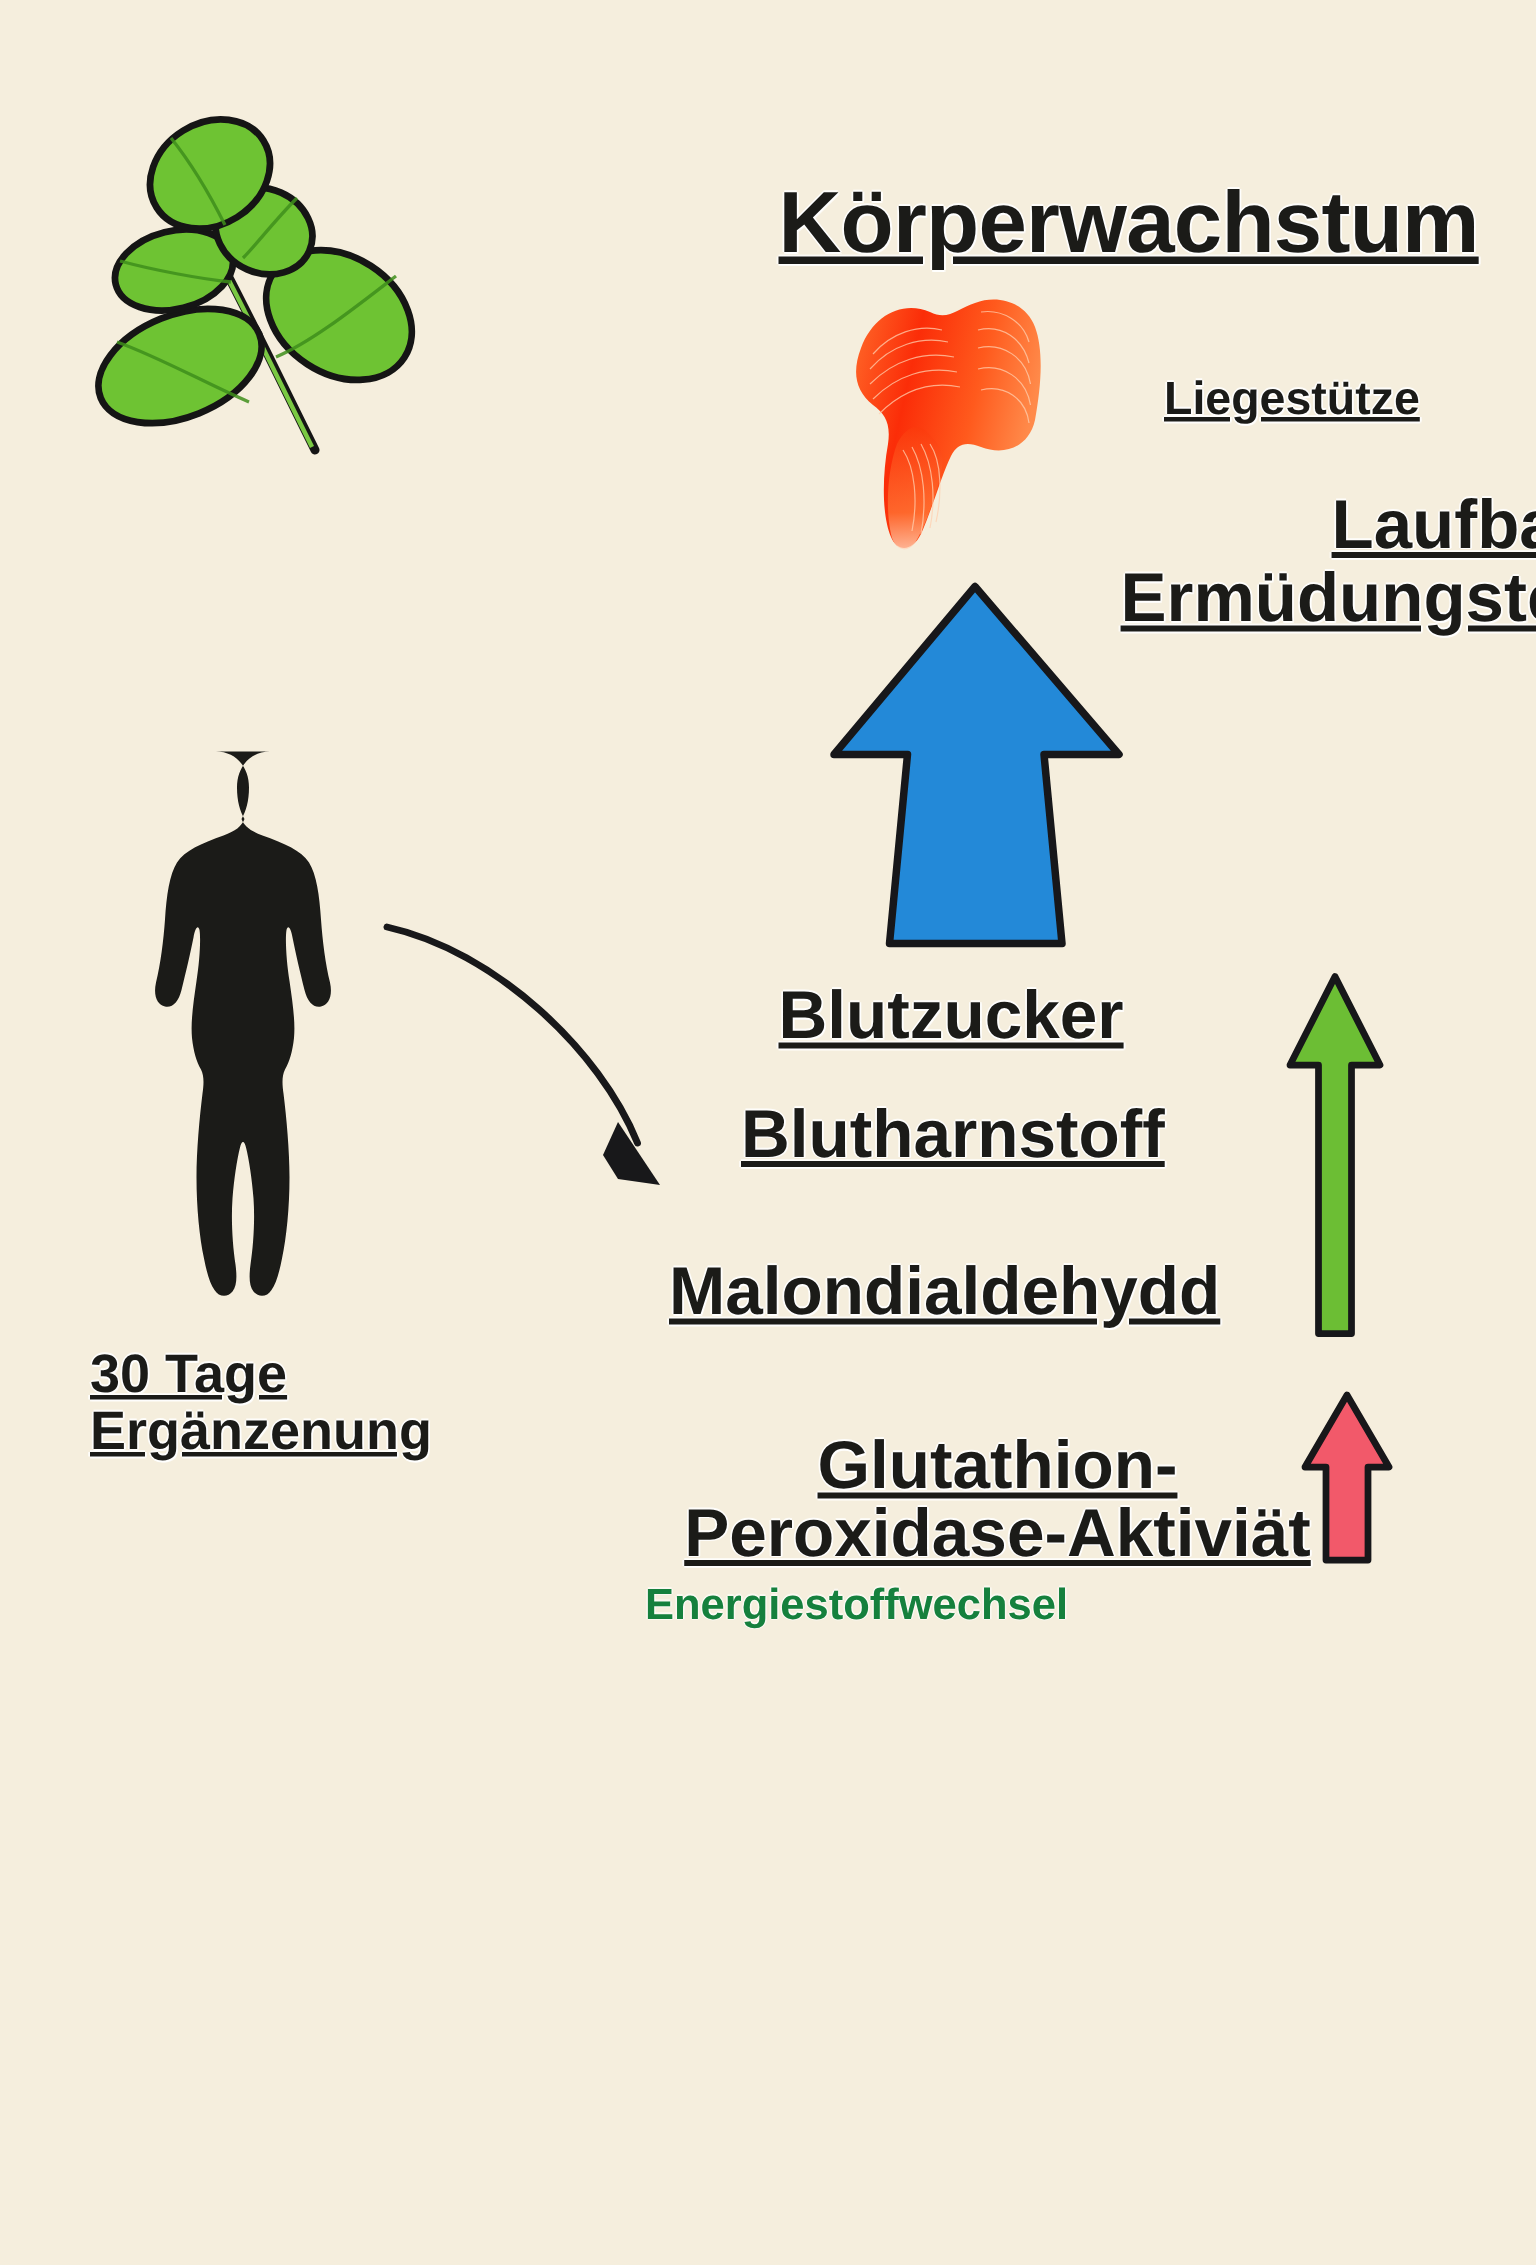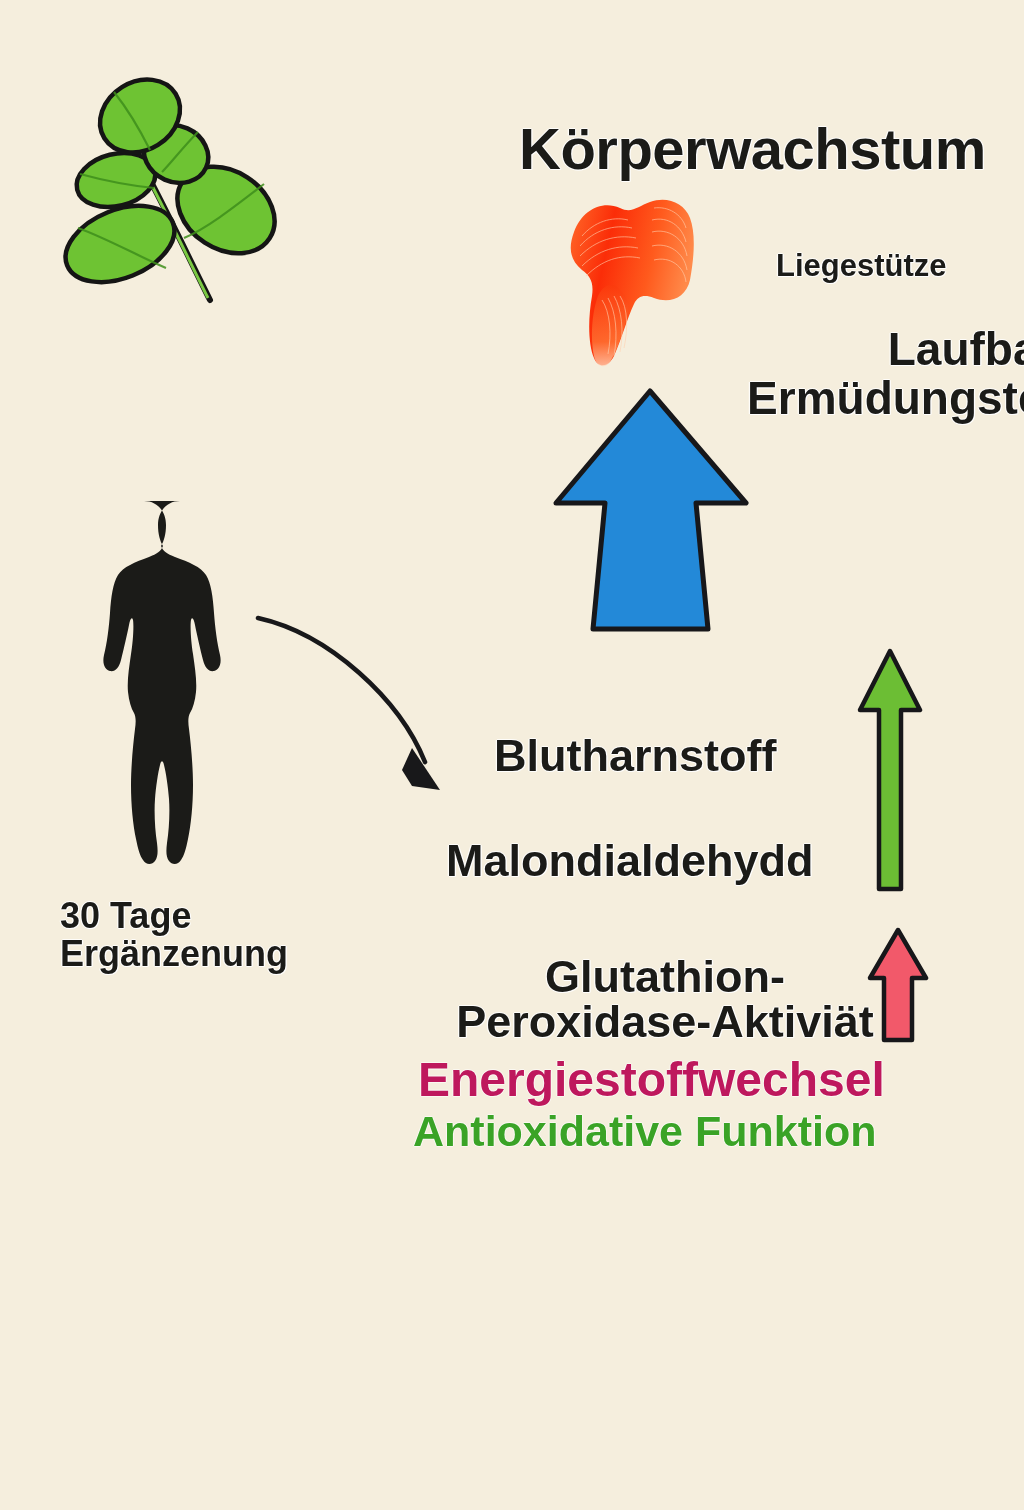--- a/index.html
+++ b/index.html
@@ -23,20 +23,21 @@
     font-weight: bold;
     color: #1b1b18;
     white-space: nowrap;
     line-height: 1.06;
     text-shadow:
        1.2px 0 0 rgba(255,255,255,.85),
       -1.2px 0 0 rgba(255,255,255,.85),
        0 1.2px 0 rgba(255,255,255,.85),
        0 -1.2px 0 rgba(255,255,255,.85),
        1px 1px 0 rgba(255,255,255,.7);
+    text-decoration: underline;
   }
   .txt.wrap { white-space: normal; }
 
   
   #leaf-icon   { position:absolute; left:58px;  top:68px;  width:230px; height:240px; }
   #supp-label  { left:16px;  top:296px; font-size:43px; width:470px; }
   #human-icon  { position:absolute; left:95px;  top:495px; width:170px; height:390px; }
   #days-label  { left:60px;  top:897px; font-size:36px; width:340px; text-align:left; }
 
   
@@ -53,21 +54,21 @@
   #bm-gpx            { left:435px; top:922px; font-size:45px; width:460px; text-align:center; line-height:1.0;margin-top:32px; }
 
   #green-arrow  { position:absolute; left:856px; top:646px;  width:68px;  height:248px; }
   #red-arrow    { position:absolute; left:866px; top:926px;  width:64px;  height:118px; }
 
   
   .legend { position:absolute; font-weight:bold; font-family:"Liberation Sans",sans-serif;
             white-space:nowrap; line-height:1.0;
             text-shadow: 1px 0 0 rgba(255,255,255,.6), -1px 0 0 rgba(255,255,255,.6),
                          0 1px 0 rgba(255,255,255,.6), 0 -1px 0 rgba(255,255,255,.6); }
-  #legend-energy { left:418px; top:1056px; font-size:48px; color:#be185d; }
+  #legend-energy { left:430px; top:1056px; font-size:29px; color:#15803d; }
   #legend-anti   { left:413px; top:1110px; font-size:43px; color:#3aa326; }
 </style>
 </head>
 <body>
 
 <div id="canvas">
 
   <div id="leaf-icon">
     <svg viewBox="0 0 230 240" width="230" height="240">
       <g stroke="#151515" stroke-width="4.5" stroke-linejoin="round">
@@ -169,20 +170,21 @@
 
   <div class="txt wrap" id="treadmill" style="white-space:pre-line;">Laufband-
 Ermüdungstests</div>
 
   <div id="blue-arrow">
     <svg viewBox="0 0 205 250" width="205" height="250">
       <path d="M102 6 L198 118 L148 118 L160 244 L45 244 L57 118 L8 118 Z" fill="#2389d8" stroke="#17171a" stroke-width="5" stroke-linejoin="round"></path>
     </svg>
   </div>
 
+  <div class="txt" id="bm-blutzucker">Blutzucker</div>
 
   <div class="txt" id="bm-blutharnstoff">Blutharnstoff</div>
 
   <div class="txt" id="bm-malon">Malondialdehydd</div>
 
   <div class="txt wrap" id="bm-gpx" style="white-space:pre-line;">Glutathion-
 Peroxidase-Aktiviät</div>
 
   <div id="green-arrow">
     <svg viewBox="0 0 68 248" width="68" height="248">
@@ -191,15 +193,14 @@
   </div>
 
   <div id="red-arrow">
     <svg viewBox="0 0 64 118" width="64" height="118">
       <path d="M32 4 L60 52 L46 52 L46 114 L18 114 L18 52 L4 52 Z" fill="#f2596a" stroke="#17171a" stroke-width="4.5" stroke-linejoin="round"></path>
     </svg>
   </div>
 
   <div class="legend" id="legend-energy">Energiestoffwechsel</div>
 
-  <div class="legend" id="legend-anti">Antioxidative Funktion</div>
 
 </div>
 
 </body></html>

